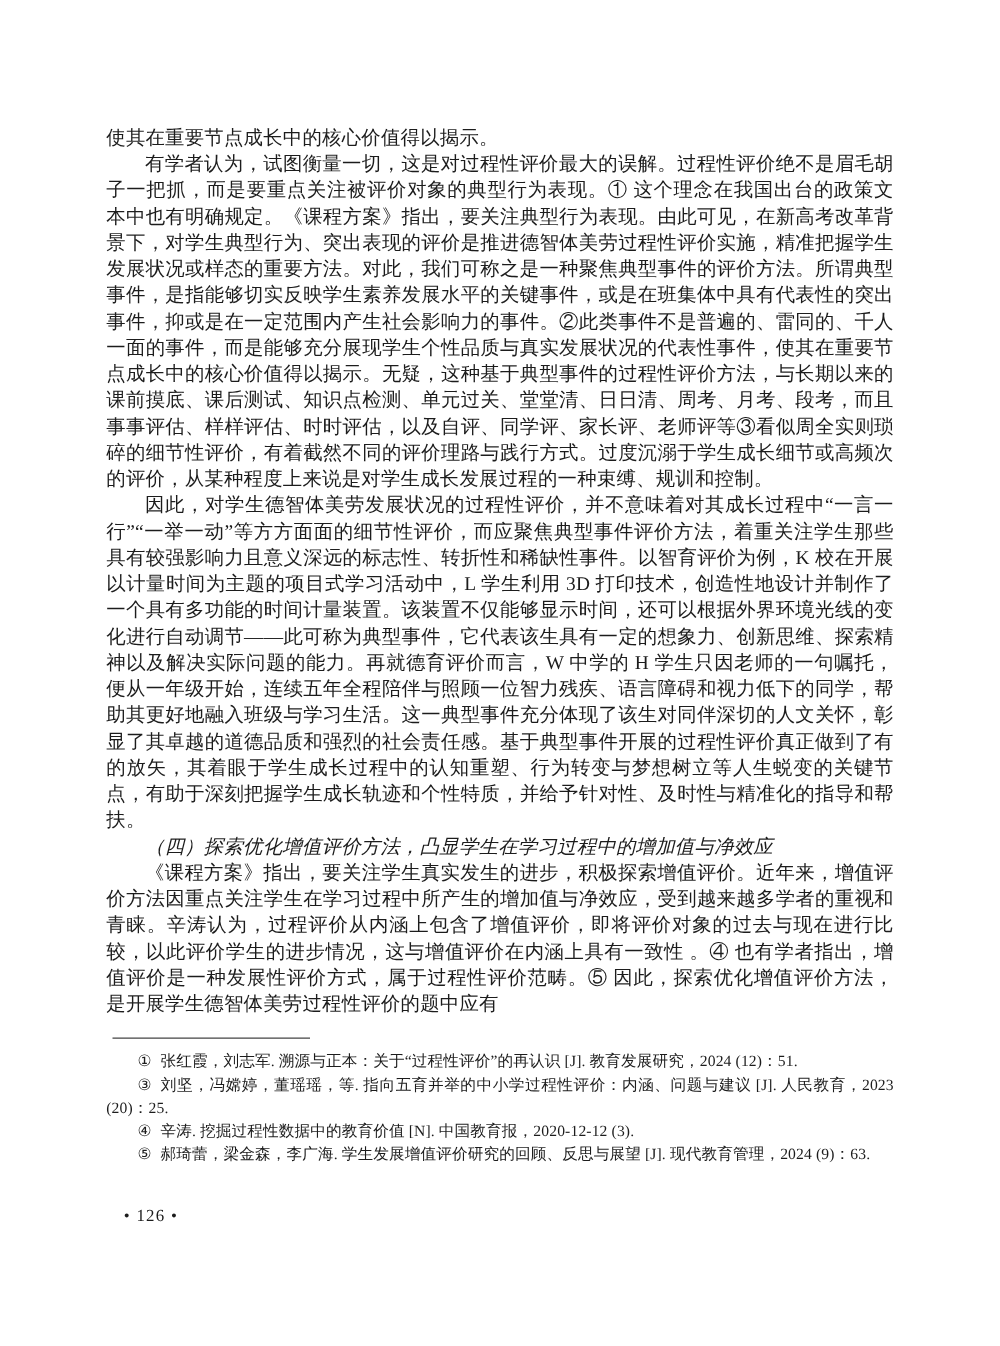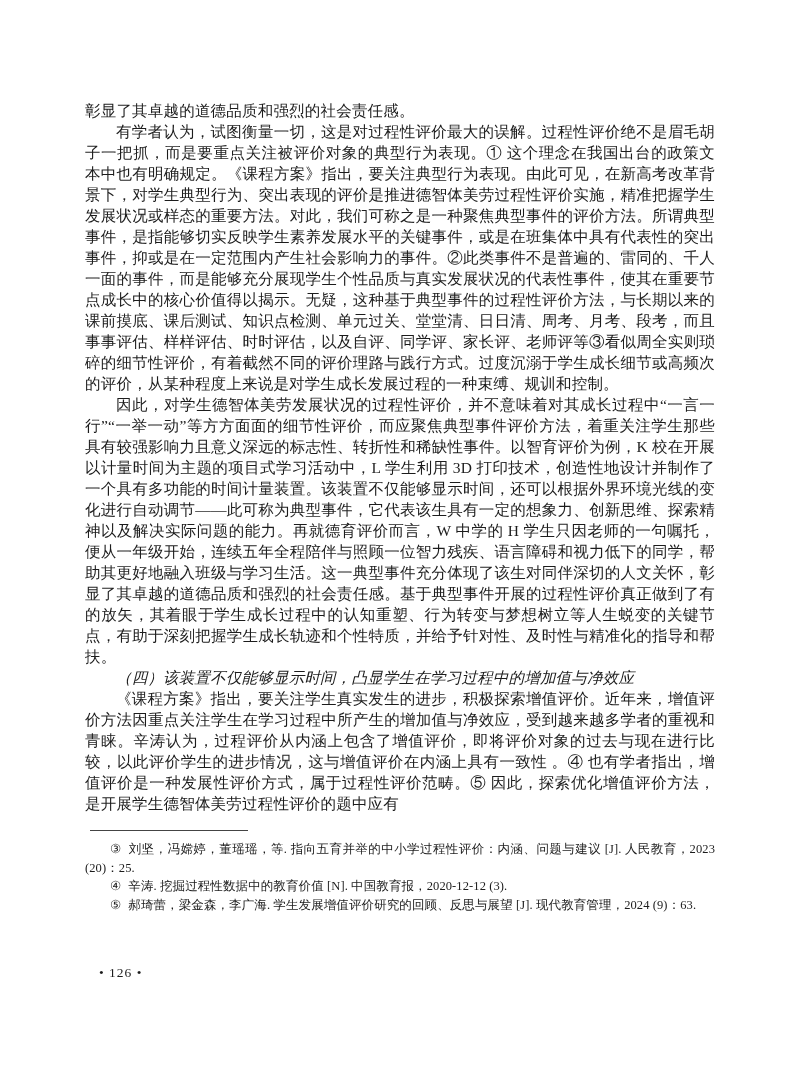--- a/index.html
+++ b/index.html
@@ -61,35 +61,38 @@
     font-size: 13.5px;
     letter-spacing: 1px;
   }
 </style>
 </head>
 <body>
 
 <div class="page">
 
   <div class="text-block">
-    <p>彰显了其卓越的道德品质和强烈的社会责任感。</p>
+    <p>使其在重要节点成长中的核心价值得以揭示。</p>
 
 
     <p class="indent">有学者认为，试图衡量一切，这是对过程性评价最大的误解。过程性评价绝不是眉毛胡子一把抓，而是要重点关注被评价对象的典型行为表现。① 这个理念在我国出台的政策文本中也有明确规定。《课程方案》指出，要关注典型行为表现。由此可见，在新高考改革背景下，对学生典型行为、突出表现的评价是推进德智体美劳过程性评价实施，精准把握学生发展状况或样态的重要方法。对此，我们可称之是一种聚焦典型事件的评价方法。所谓典型事件，是指能够切实反映学生素养发展水平的关键事件，或是在班集体中具有代表性的突出事件，抑或是在一定范围内产生社会影响力的事件。②此类事件不是普遍的、雷同的、千人一面的事件，而是能够充分展现学生个性品质与真实发展状况的代表性事件，使其在重要节点成长中的核心价值得以揭示。无疑，这种基于典型事件的过程性评价方法，与长期以来的课前摸底、课后测试、知识点检测、单元过关、堂堂清、日日清、周考、月考、段考，而且事事评估、样样评估、时时评估，以及自评、同学评、家长评、老师评等③看似周全实则琐碎的细节性评价，有着截然不同的评价理路与践行方式。过度沉溺于学生成长细节或高频次的评价，从某种程度上来说是对学生成长发展过程的一种束缚、规训和控制。</p>
 
     <p class="indent">因此，对学生德智体美劳发展状况的过程性评价，并不意味着对其成长过程中“一言一行”“一举一动”等方方面面的细节性评价，而应聚焦典型事件评价方法，着重关注学生那些具有较强影响力且意义深远的标志性、转折性和稀缺性事件。以智育评价为例，K 校在开展以计量时间为主题的项目式学习活动中，L 学生利用 3D 打印技术，创造性地设计并制作了一个具有多功能的时间计量装置。该装置不仅能够显示时间，还可以根据外界环境光线的变化进行自动调节——此可称为典型事件，它代表该生具有一定的想象力、创新思维、探索精神以及解决实际问题的能力。再就德育评价而言，W 中学的 H 学生只因老师的一句嘱托，便从一年级开始，连续五年全程陪伴与照顾一位智力残疾、语言障碍和视力低下的同学，帮助其更好地融入班级与学习生活。这一典型事件充分体现了该生对同伴深切的人文关怀，彰显了其卓越的道德品质和强烈的社会责任感。基于典型事件开展的过程性评价真正做到了有的放矢，其着眼于学生成长过程中的认知重塑、行为转变与梦想树立等人生蜕变的关键节点，有助于深刻把握学生成长轨迹和个性特质，并给予针对性、及时性与精准化的指导和帮扶。</p>
 
-    <p class="heading">（四）该装置不仅能够显示时间，凸显学生在学习过程中的增加值与净效应</p>
+    <p class="heading">（四）探索优化增值评价方法，凸显学生在学习过程中的增加值与净效应</p>
 
     <p class="indent">《课程方案》指出，要关注学生真实发生的进步，积极探索增值评价。近年来，增值评价方法因重点关注学生在学习过程中所产生的增加值与净效应，受到越来越多学者的重视和青睐。辛涛认为，过程评价从内涵上包含了增值评价，即将评价对象的过去与现在进行比较，以此评价学生的进步情况，这与增值评价在内涵上具有一致性 。④ 也有学者指出，增值评价是一种发展性评价方式，属于过程性评价范畴。⑤ 因此，探索优化增值评价方法，是开展学生德智体美劳过程性评价的题中应有</p>
   </div>
 
   <div class="footnote-area">
     <div class="fn-rule"></div>
 
+    <div class="footnote">
+      <span class="fn-marker">①</span><span>张红霞，刘志军. 溯源与正本：关于“过程性评价”的再认识 [J]. 教育发展研究，2024 (12)：51.</span>
+    </div>
 
 
     <div class="footnote">
       <span class="fn-marker">③</span><span>刘坚，冯嫦婷，董瑶瑶，等. 指向五育并举的中小学过程性评价：内涵、问题与建议 [J]. 人民教育，2023 (20)：25.</span>
     </div>
 
     <div class="footnote">
       <span class="fn-marker">④</span><span>辛涛. 挖掘过程性数据中的教育价值 [N]. 中国教育报，2020-12-12 (3).</span>
     </div>
 

